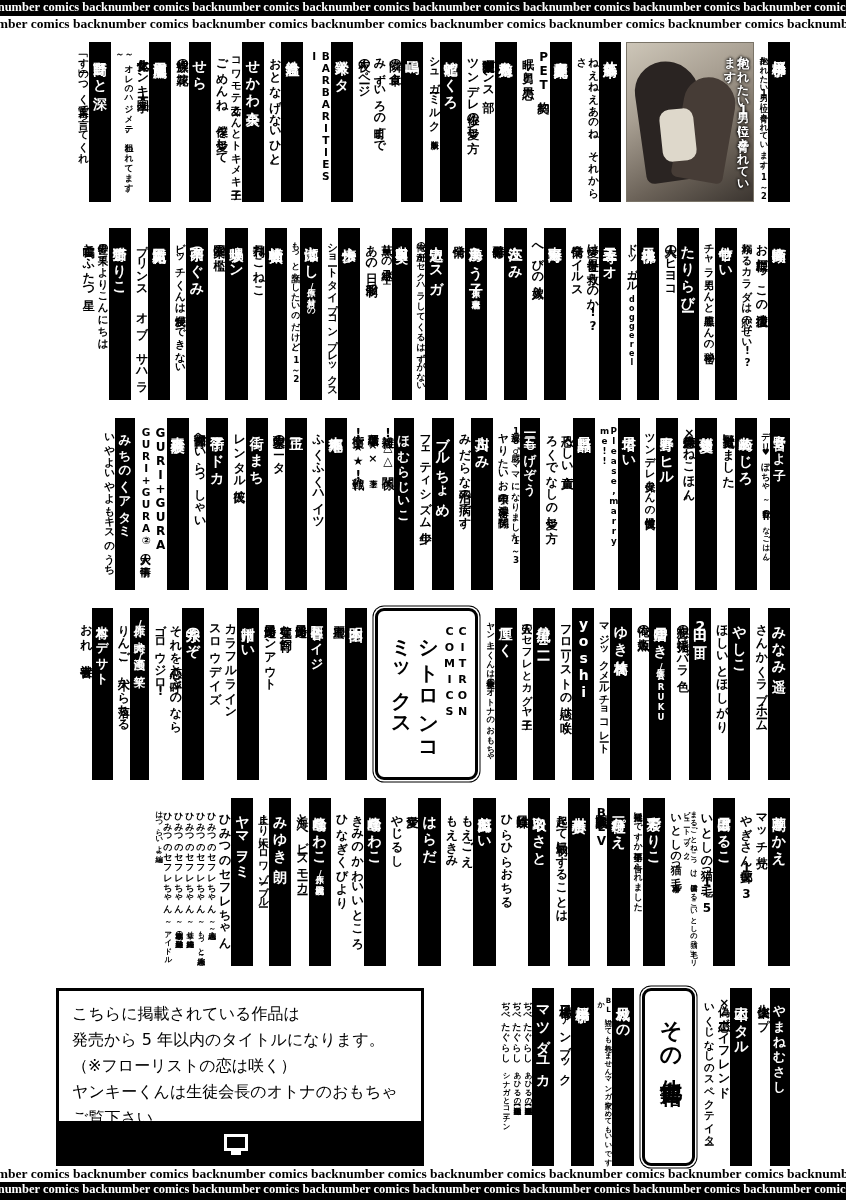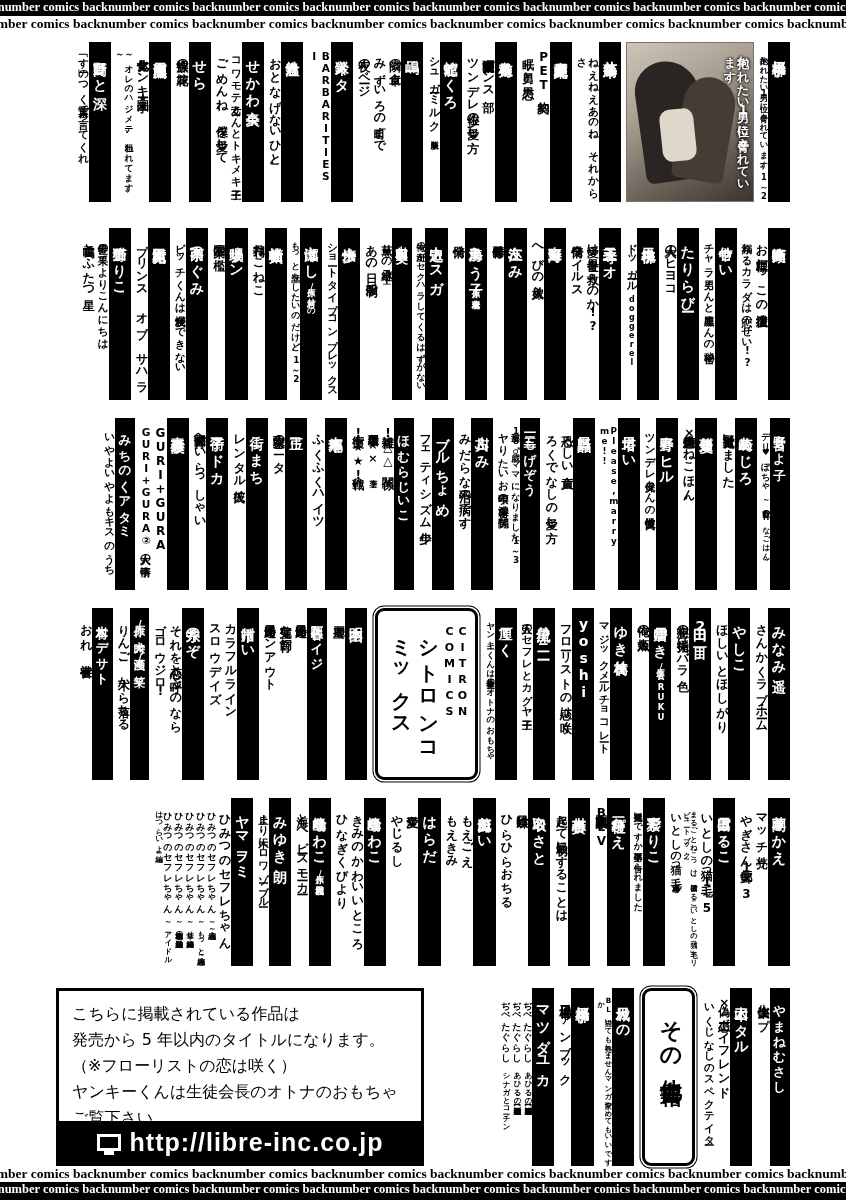--- a/index.html
+++ b/index.html
@@ -422,18 +422,17 @@
 <div class="notice">
   <div class="notice-text">
     <div>こちらに掲載されている作品は</div>
     <div>発売から 5 年以内のタイトルになります。</div>
     <div>（※フローリストの恋は咲く）</div>
     <div>ヤンキーくんは生徒会長のオトナのおもちゃ</div>
     <div>ご覧下さい。</div>
   </div>
   <div class="url-band">
     <span class="pc-icon"></span>
-    <span>http://libre-inc.co.jp</span>
   </div>
 </div>
 
 <div class="strip-line" style="top:1166px">backnumber comics backnumber comics backnumber comics backnumber comics backnumber comics backnumber comics backnumber comics backnumber comics backnumber comics backnumber comics backnumber comics backnumber comics backnumber comics backnumber comics </div>
 <div class="strip-band" style="top:1182px;height:18px">backnumber comics backnumber comics backnumber comics backnumber comics backnumber comics backnumber comics backnumber comics backnumber comics backnumber comics backnumber comics backnumber comics backnumber comics backnumber comics backnumber comics </div>
 
 </body></html>

